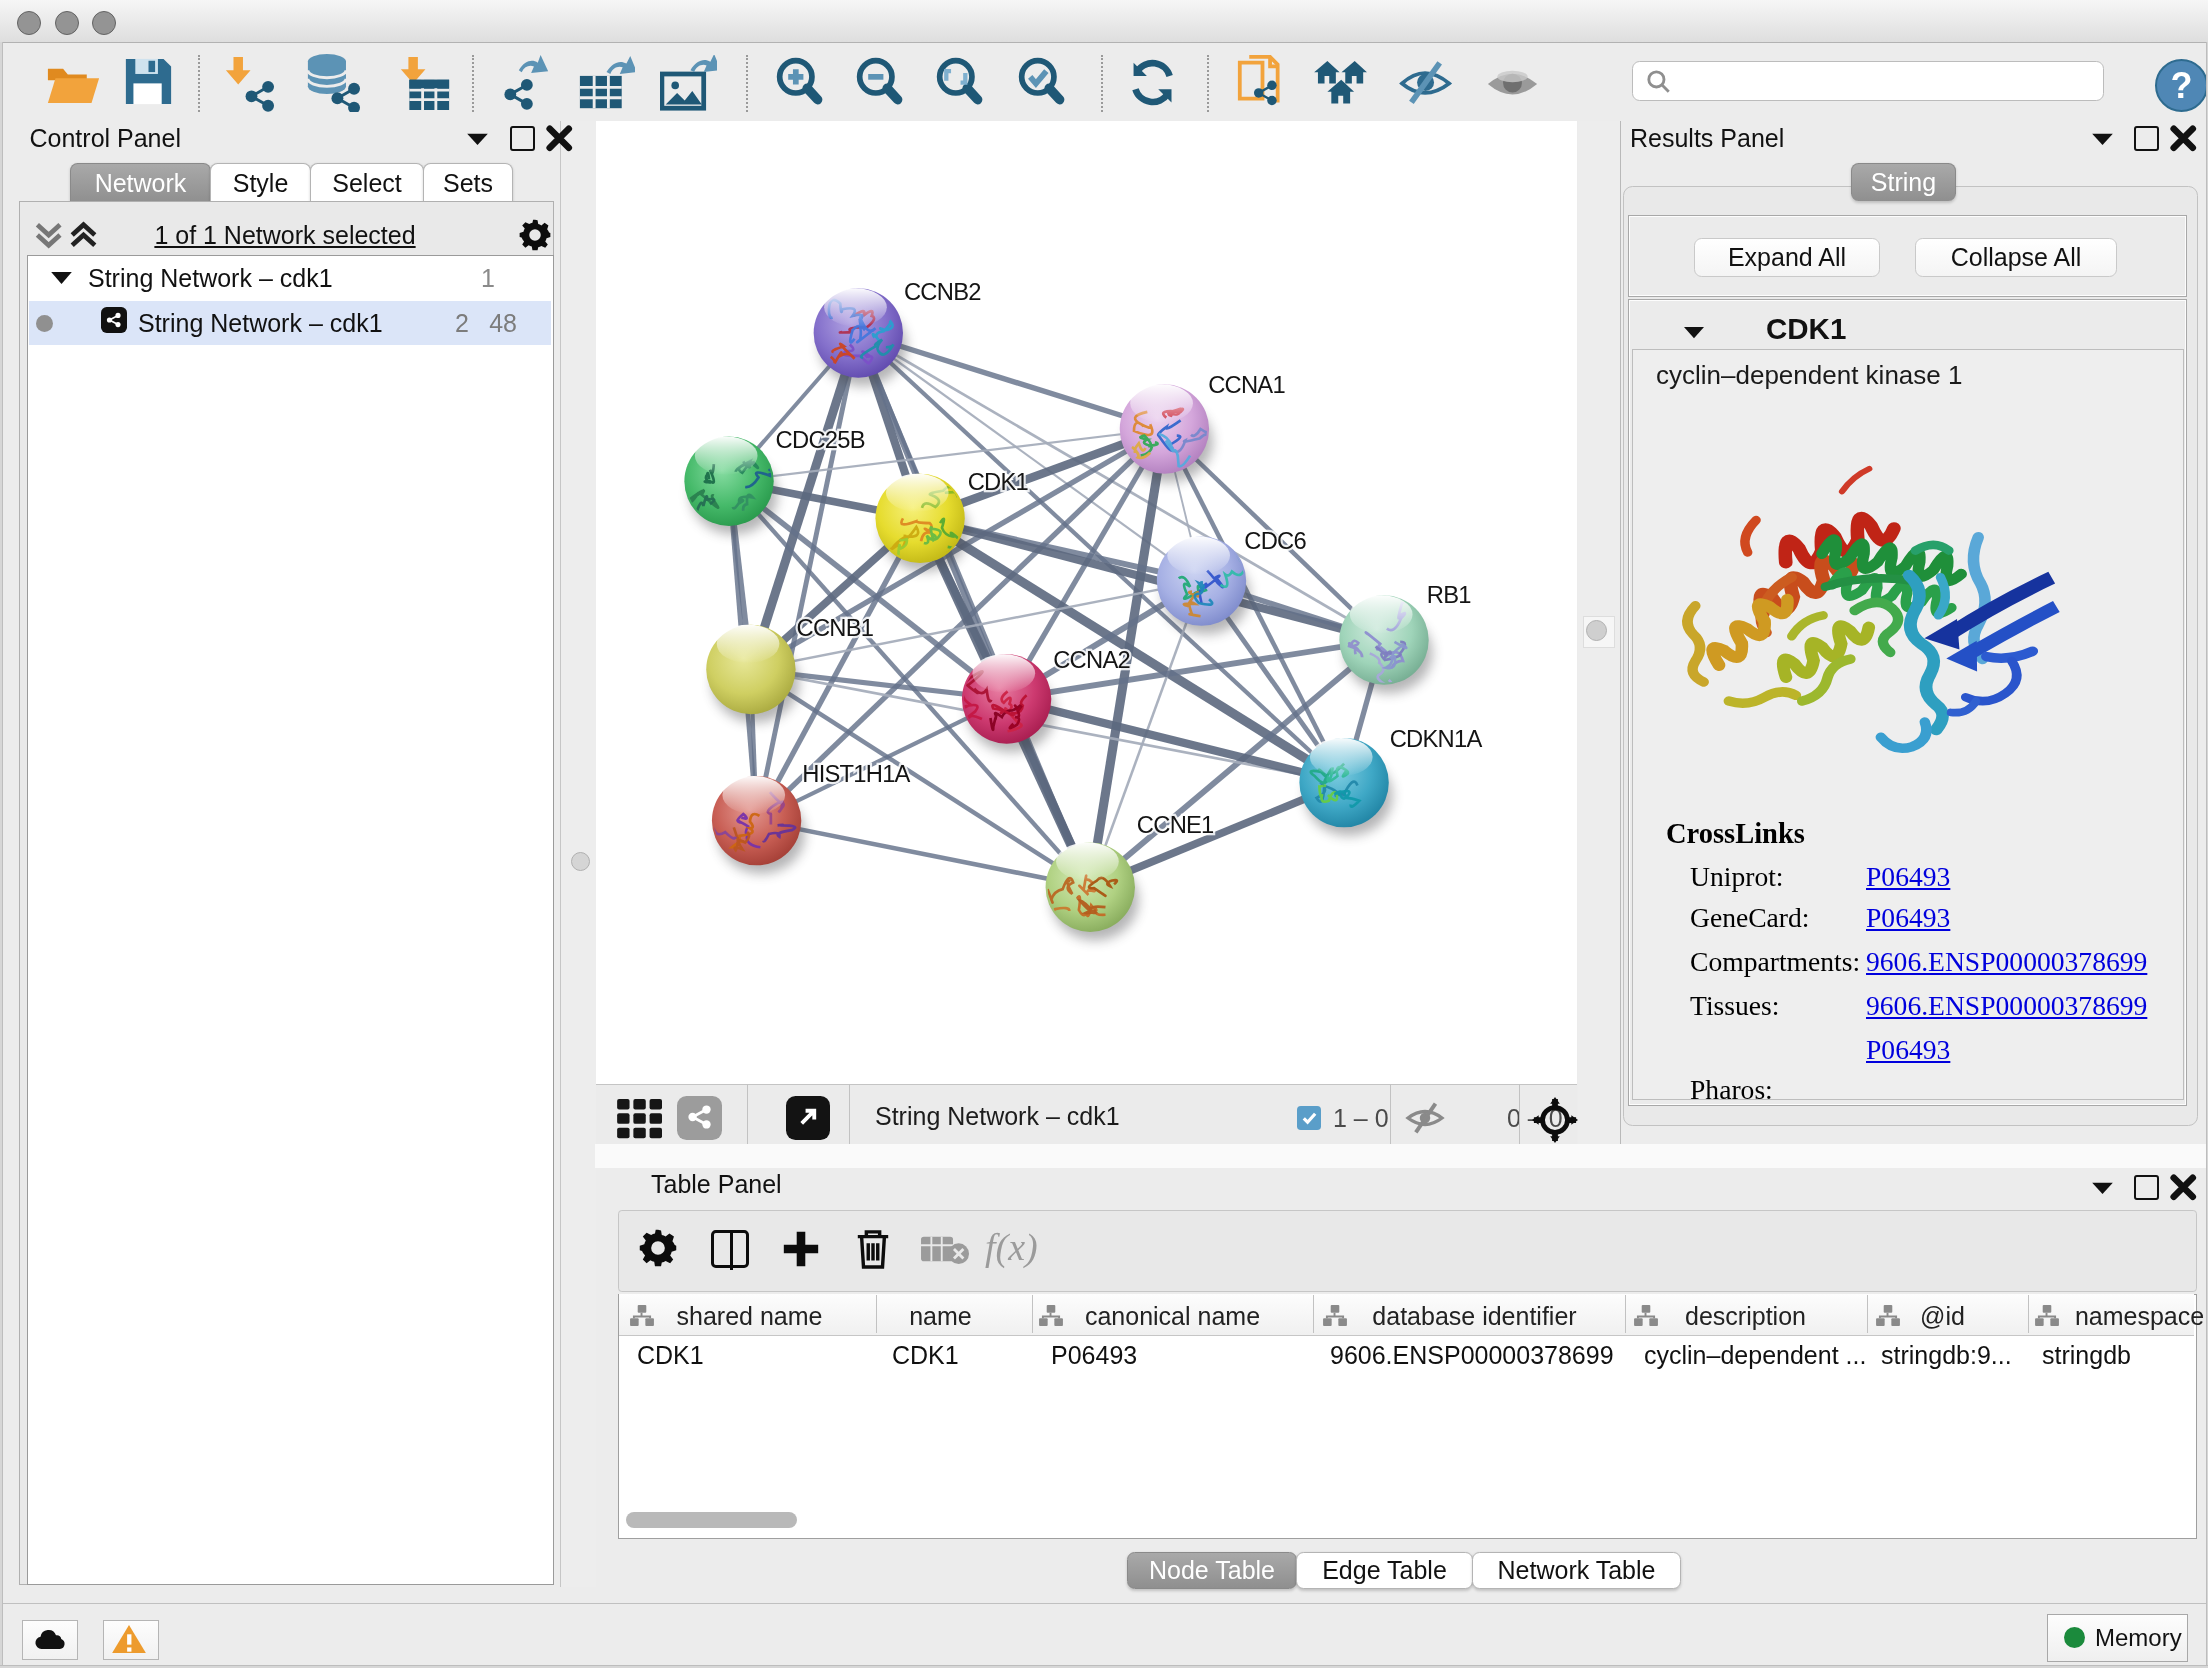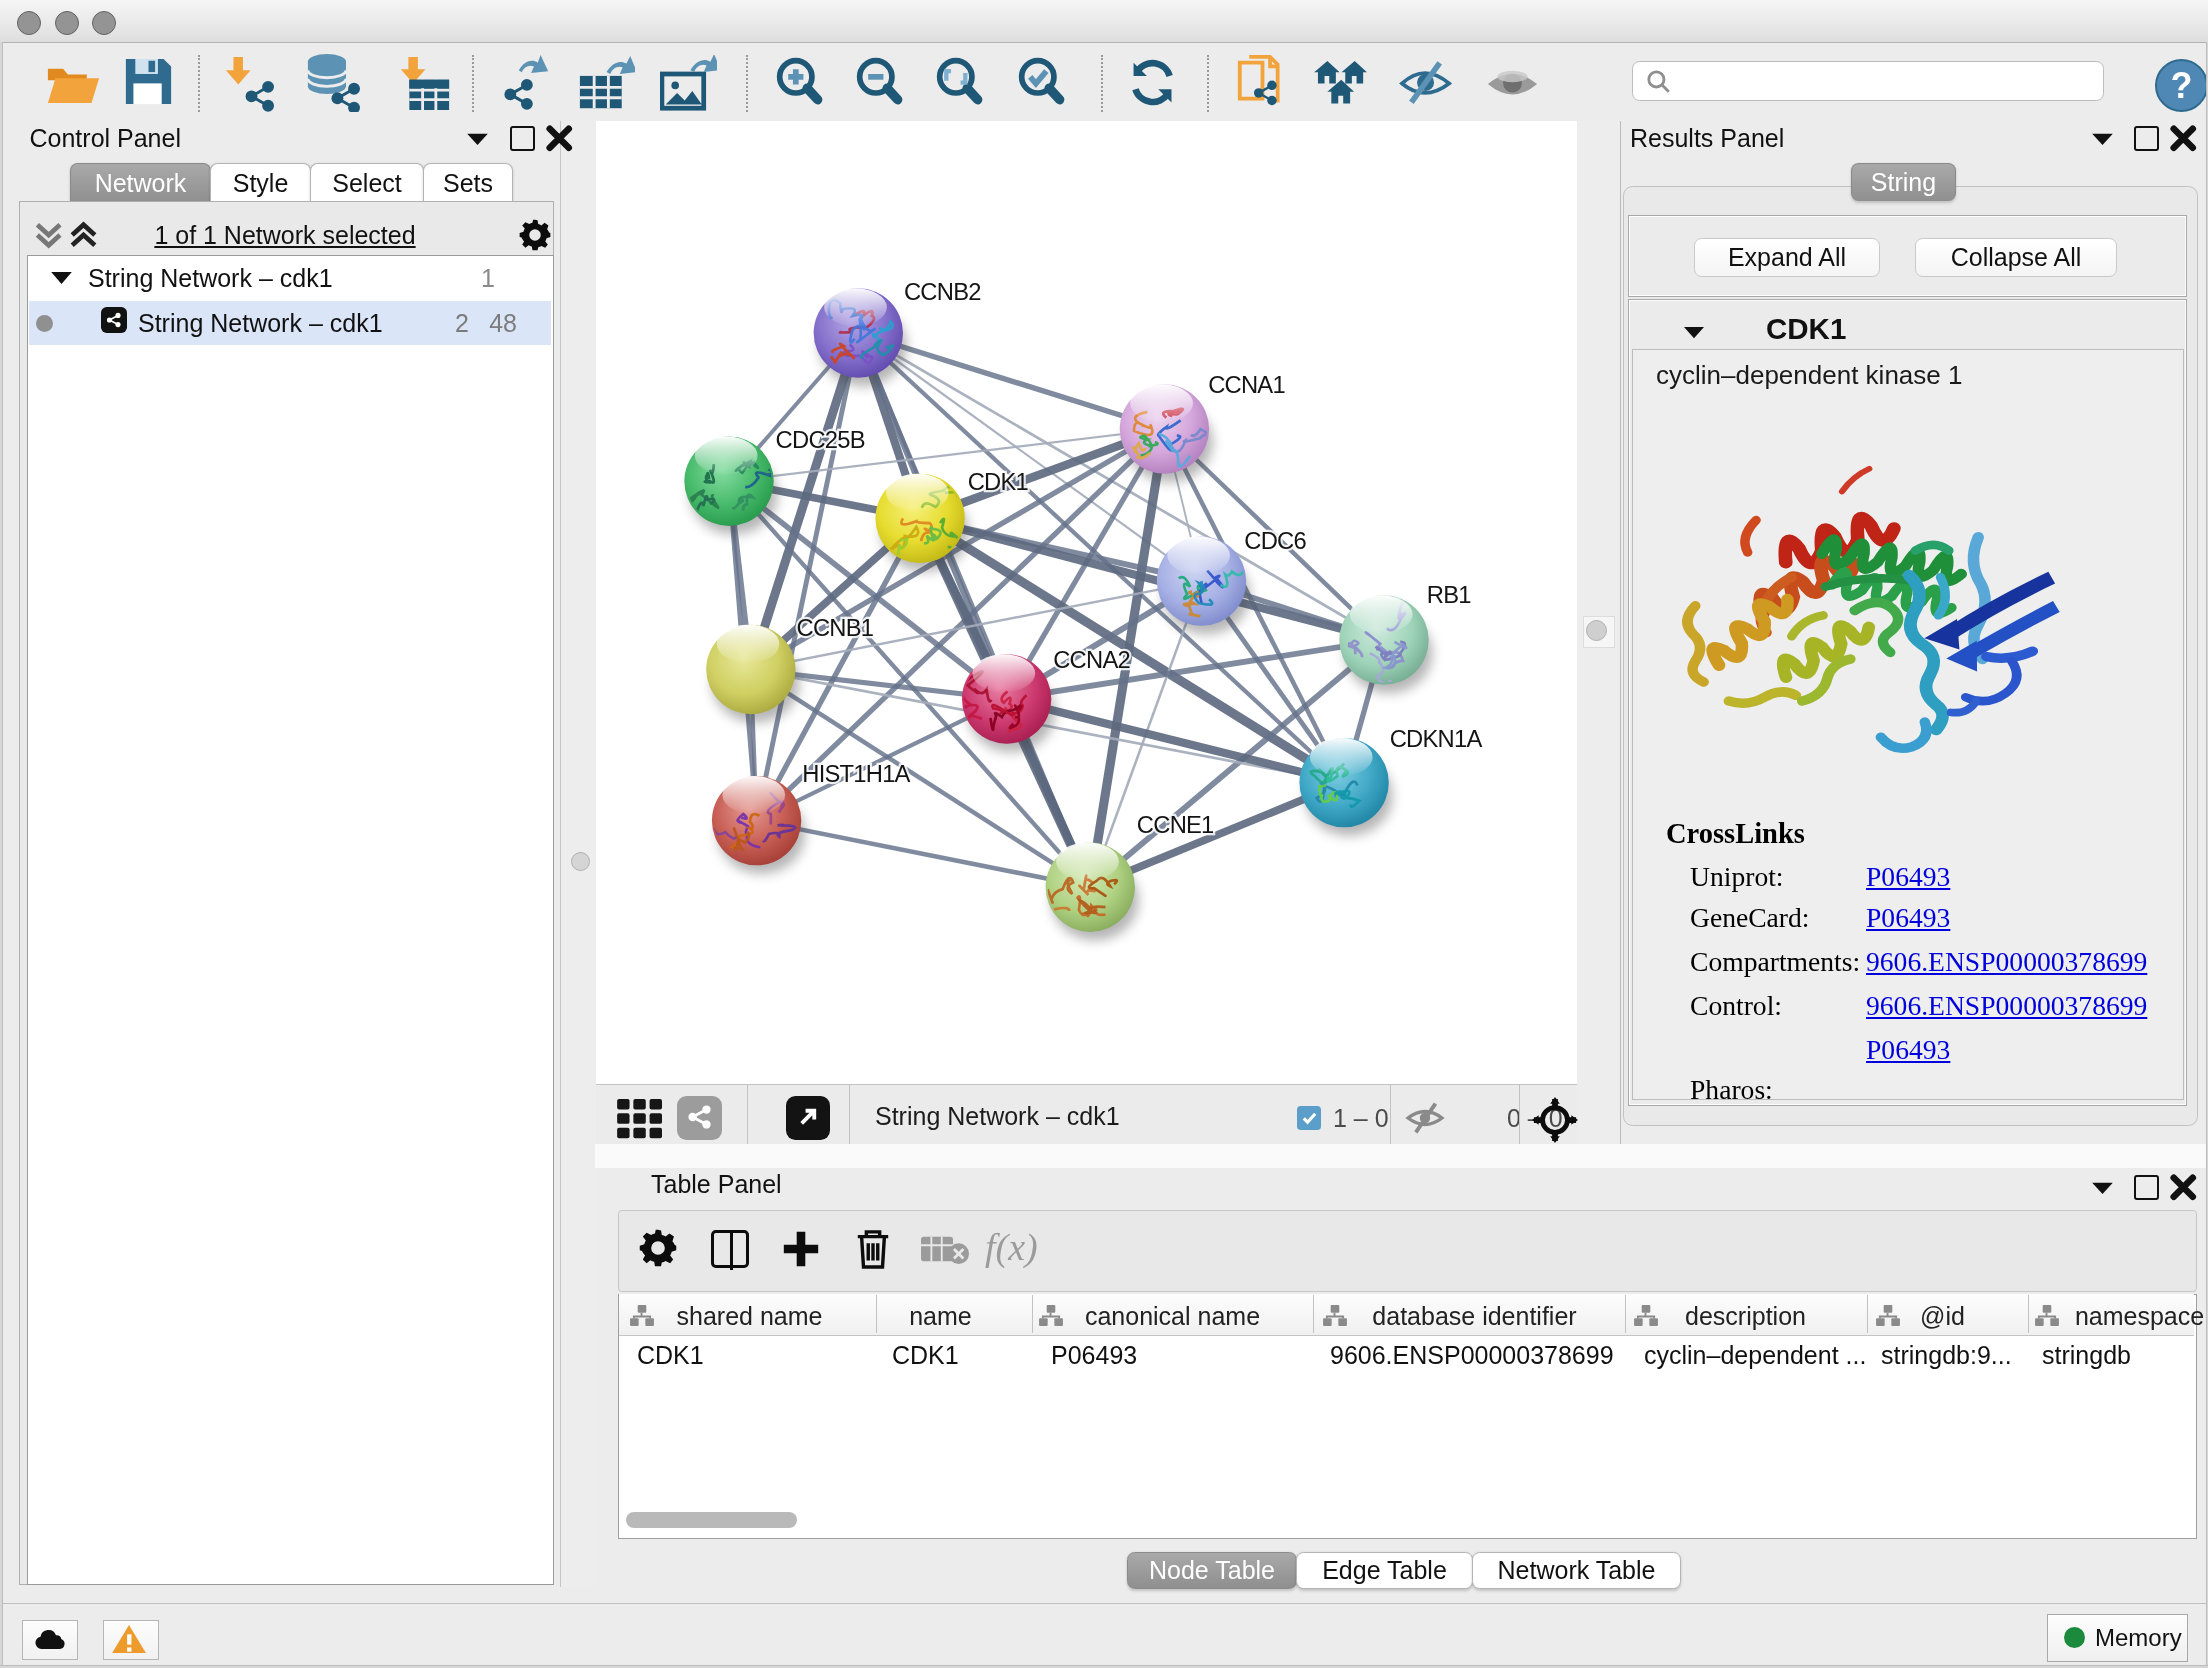--- a/index.html
+++ b/index.html
@@ -515,21 +515,21 @@
 <div class="abs" style="left:1766px;top:312px;font-size:29.5px;font-weight:bold;color:#111;">CDK1</div>
 <div class="abs" style="left:1632px;top:349px;width:550px;height:749px;background:#eeeeee;border:1px solid #bdbdbd;"></div>
 <div class="abs" style="left:1656px;top:360px;font-size:26px;color:#1a1a1a;">cyclin–dependent kinase 1</div>
 <div class="abs" style="left:1666px;top:818px;font-size:28.5px;font-weight:bold;font-family:'Liberation Serif',serif;color:#000;">CrossLinks</div>
 <div class="abs" style="left:1690px;top:861px;font-size:27.6px;font-family:'Liberation Serif',serif;color:#000;">Uniprot:</div>
 <div class="abs" style="left:1866px;top:861px;font-size:27.6px;font-family:'Liberation Serif',serif;color:#0000dd;text-decoration:underline;">P06493</div>
 <div class="abs" style="left:1690px;top:902px;font-size:27.6px;font-family:'Liberation Serif',serif;color:#000;">GeneCard:</div>
 <div class="abs" style="left:1866px;top:902px;font-size:27.6px;font-family:'Liberation Serif',serif;color:#0000dd;text-decoration:underline;">P06493</div>
 <div class="abs" style="left:1690px;top:946px;font-size:27.6px;font-family:'Liberation Serif',serif;color:#000;">Compartments:</div>
 <div class="abs" style="left:1866px;top:946px;font-size:27.6px;font-family:'Liberation Serif',serif;color:#0000dd;text-decoration:underline;">9606.ENSP00000378699</div>
-<div class="abs" style="left:1690px;top:990px;font-size:27.6px;font-family:'Liberation Serif',serif;color:#000;">Control:</div>
+<div class="abs" style="left:1690px;top:990px;font-size:27.6px;font-family:'Liberation Serif',serif;color:#000;">Tissues:</div>
 <div class="abs" style="left:1866px;top:990px;font-size:27.6px;font-family:'Liberation Serif',serif;color:#0000dd;text-decoration:underline;">9606.ENSP00000378699</div>
 <div class="abs" style="left:1690px;top:1034px;font-size:27.6px;font-family:'Liberation Serif',serif;color:#000;margin-top:40px;">Pharos:</div>
 <div class="abs" style="left:1866px;top:1034px;font-size:27.6px;font-family:'Liberation Serif',serif;color:#0000dd;text-decoration:underline;">P06493</div>
 <svg class="abs" style="left:617px;top:1099px" width="48" height="42" viewBox="0 0 50 44">
     <g fill="#161616">
       <rect x="0" y="0" width="13" height="11" rx="2"></rect>
       <rect x="17" y="0" width="13" height="11" rx="2"></rect>
       <rect x="34" y="0" width="13" height="11" rx="2"></rect>
       <rect x="0" y="15" width="13" height="11" rx="2"></rect>
       <rect x="17" y="15" width="13" height="11" rx="2"></rect>

